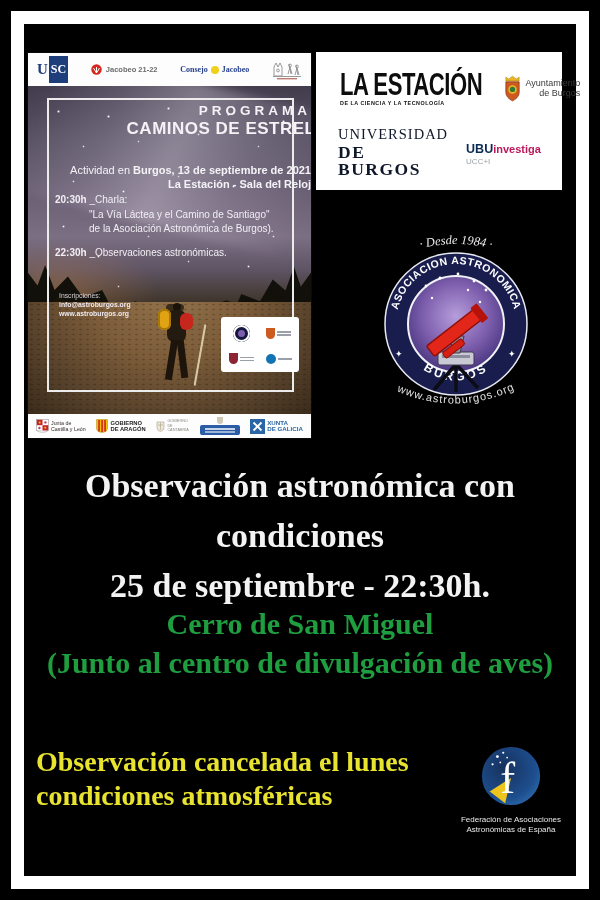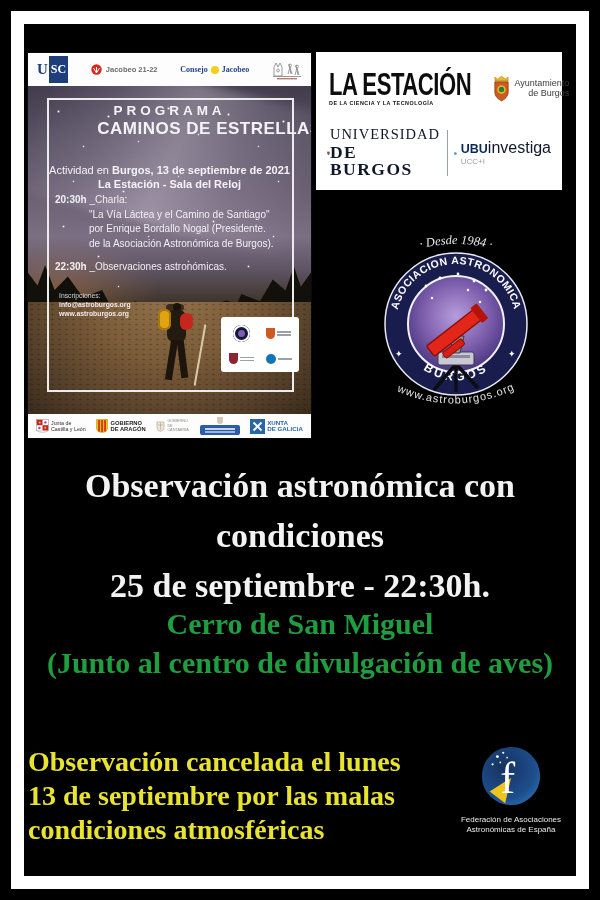--- a/index.html
+++ b/index.html
@@ -57,21 +57,21 @@
      transform:rotate(10deg);}
   .hiker .head{position:absolute;left:17px;top:5px;width:8px;height:8px;border-radius:50%;background:#191309;}
   .hiker .body{position:absolute;left:11px;top:12px;width:19px;height:32px;border-radius:7px;background:#241b10;}
   .hiker .mat{position:absolute;left:2px;top:11px;width:13px;height:21px;border-radius:6px;
      background:#dfa313;box-shadow:inset 0 0 0 2px #a87708;}
   .hiker .pack{position:absolute;left:24px;top:15px;width:13px;height:17px;border-radius:6px;background:#c6271d;}
   .hiker .roll{position:absolute;left:10px;top:6px;width:18px;height:7px;border-radius:4px;background:#3a2c18;}
   .hiker .leg1{position:absolute;left:12px;top:42px;width:7px;height:40px;background:#1d150c;transform:rotate(9deg);}
   .hiker .leg2{position:absolute;left:23px;top:42px;width:7px;height:38px;background:#1d150c;transform:rotate(-7deg);}
 
-  .photo-text{position:absolute;left:0;width:100%;text-align:center;color:#f4f2f6;z-index:7;}
+  .photo-text{position:absolute;left:0;width:100%;text-align:right;color:#f4f2f6;z-index:7;}
   .p-title1{top:17px;font-size:13.5px;letter-spacing:4px;font-weight:600;}
   .p-title2{top:33px;font-size:17px;letter-spacing:.5px;font-weight:800;padding-left:40px;}
   .p-activity{top:77px;font-size:11px;line-height:14px;font-weight:400;}
   .p-activity b{font-weight:800;}
   .schedule{position:absolute;left:27px;top:107px;text-align:left;color:#f1eef4;font-size:10px;
      line-height:14.5px;z-index:7;}
   .schedule .time{font-weight:800;}
   .schedule .detail{margin-left:34px;}
   .schedule .obs{margin-top:9px;}
   .inscr{position:absolute;left:31px;top:205px;text-align:left;color:#efeaf2;font-size:6.8px;
@@ -100,46 +100,46 @@
   .flogo .t.bold{font-weight:800;color:#1d1d1d;font-size:5.8px;}
   .flogo .t.tiny{font-size:3.8px;color:#8a8a84;line-height:4.4px;}
   .flogo .t.xunta{font-weight:800;color:#2a66a5;font-size:6.2px;}
   .ast-box{width:40px;height:10px;border-radius:2px;background:#2b5ca8;position:relative;}
   .ast-box:after{content:"";position:absolute;left:5px;top:3px;width:30px;height:1.5px;
      background:rgba(255,255,255,.75);box-shadow:0 3px 0 rgba(255,255,255,.55);}
   .ast-crest{width:6px;height:7px;background:#cfc8b4;border-radius:0 0 3px 3px;margin:0 auto 1px;}
 
   
   .sponsors{position:absolute;left:316px;top:52px;width:246px;height:138px;background:#fff;
-     display:flex;flex-direction:column;justify-content:space-around;padding:4px 11px;box-sizing:border-box;}
+     display:flex;flex-direction:column;justify-content:space-around;padding:4px 22px;box-sizing:border-box;}
   .sp-row{display:flex;align-items:center;}
   .estacion-txt{margin-left:2px;}
   .estacion-title{font-size:24px;font-weight:900;color:#0d0d0d;letter-spacing:-.5px;
      transform:scale(.92,1.28);transform-origin:left center;white-space:nowrap;}
   .estacion-sub{font-size:5.4px;font-weight:800;color:#111;letter-spacing:.5px;margin-top:1px;}
   .ayto{display:flex;align-items:center;gap:4px;margin-left:8px;text-align:right;}
   .ayto .t{font-size:9px;color:#3b3b3b;line-height:10.5px;}
   .uni-name{font-family:"Liberation Serif",serif;color:#0f172a;line-height:1;}
   .uni-name .l1{font-size:14.5px;letter-spacing:1px;}
   .uni-name .l2{font-size:17.5px;letter-spacing:1.5px;font-weight:700;margin-top:2px;}
   .vdiv{width:1px;height:46px;background:#9aa0a6;margin:0 7px;}
   .ubu-txt{margin-left:4px;line-height:1;}
   .ubu-b{font-size:12.5px;font-weight:800;color:#0a2a55;}
-  .ubu-l{font-size:16px;font-weight:400;color:#0f172a;}
+  .ubu-l{font-size:11px;font-weight:700;color:#be185d;}
   .ubu-s{font-size:8px;color:#9aa0a6;margin-top:2px;}
 
   
   .assoc{position:absolute;left:368px;top:224px;width:176px;height:186px;}
 
   
   .heading{position:absolute;left:0;top:461px;width:600px;text-align:center;color:#f3f3f3;
      font-family:"Liberation Serif",serif;font-weight:700;font-size:34px;line-height:50px;}
   .location{position:absolute;left:0;top:604px;width:600px;text-align:center;
      font-family:"Liberation Serif",serif;font-weight:700;font-size:30px;line-height:39px;}
-  .cancel{position:absolute;left:28px;top:745px;text-align:left;
+  .cancel{position:absolute;left:36px;top:745px;text-align:left;
      font-family:"Liberation Serif",serif;font-weight:700;font-size:28px;line-height:34px;}
 
   
   .federation{position:absolute;left:452px;top:743px;width:118px;text-align:center;}
   .federation .name{font-size:8px;line-height:9.5px;color:#e9e9e9;margin-top:2px;}
 </style>
 </head>
 <body>
 
 <div class="canvas">
@@ -203,21 +203,20 @@
         <div><span>Actividad en </span><b>Burgos, 13 de septiembre de 2021</b></div>
         <div><b>La Estación - Sala del Reloj</b></div>
       </div>
 
       <div class="schedule">
         <div>
           <span class="time">20:30h</span>
           <span>_Charla:</span>
         </div>
         <div class="detail">"La Vía Láctea y el Camino de Santiago"</div>
-        <div class="detail">por Enrique Bordallo Nogal (Presidente.</div>
         <div class="detail">de la Asociación Astronómica de Burgos).</div>
         <div class="obs">
           <span class="time">22:30h</span>
           <span>_Observaciones astronómicas.</span>
         </div>
       </div>
 
       <div class="inscr">
         <div class="lbl">Inscripciones:</div>
         <div class="bold">info@astroburgos.org</div>
@@ -428,21 +427,20 @@
     <div>condiciones</div>
     <div>25 de septiembre - 22:30h.</div>
   </div>
   <div class="location" style="color:#1f9e40;">
     <div>Cerro de San Miguel</div>
     <div>(Junto al centro de divulgación de aves)</div>
   </div>
 
   <div class="cancel" style="color:#e8e32f;">
     <div>Observación cancelada el lunes</div>
-    <div>13 de septiembre por las malas</div>
     <div>condiciones atmosféricas</div>
   </div>
 
   <div class="federation">
     <svg width="66" height="66" viewBox="0 0 68 68">
       <defs>
         <radialGradient id="fedg" cx="38%" cy="35%" r="78%">
           <stop offset="0%" stop-color="#16325e"></stop>
           <stop offset="70%" stop-color="#1e4e8e"></stop>
           <stop offset="100%" stop-color="#2f71b3"></stop>

